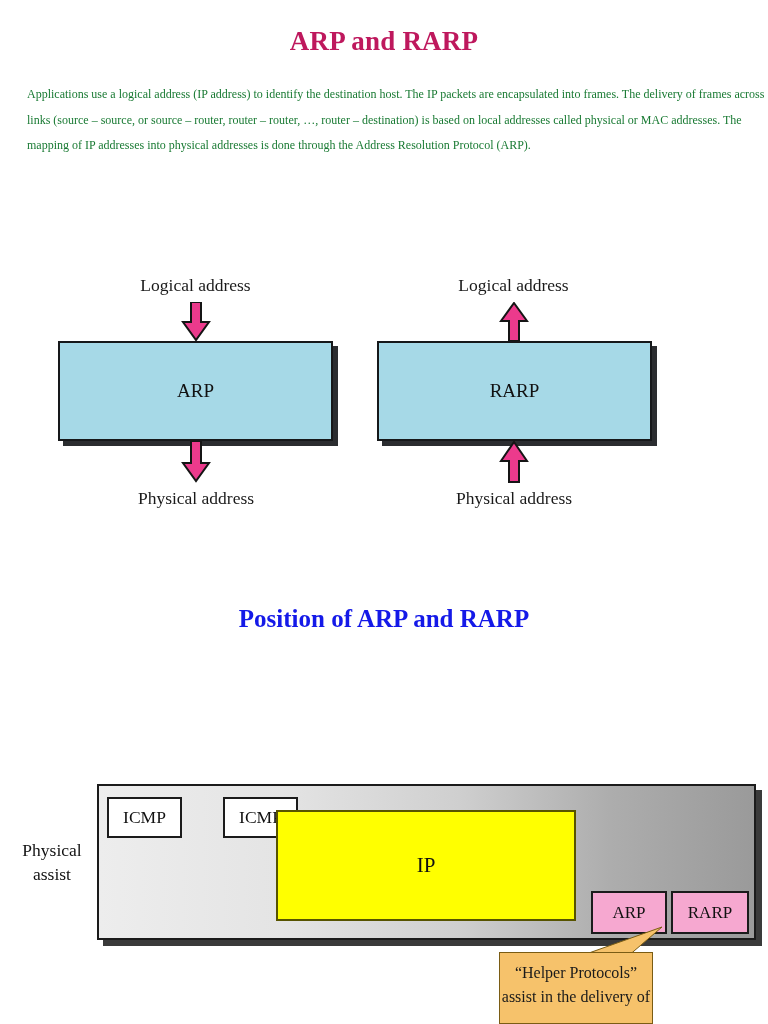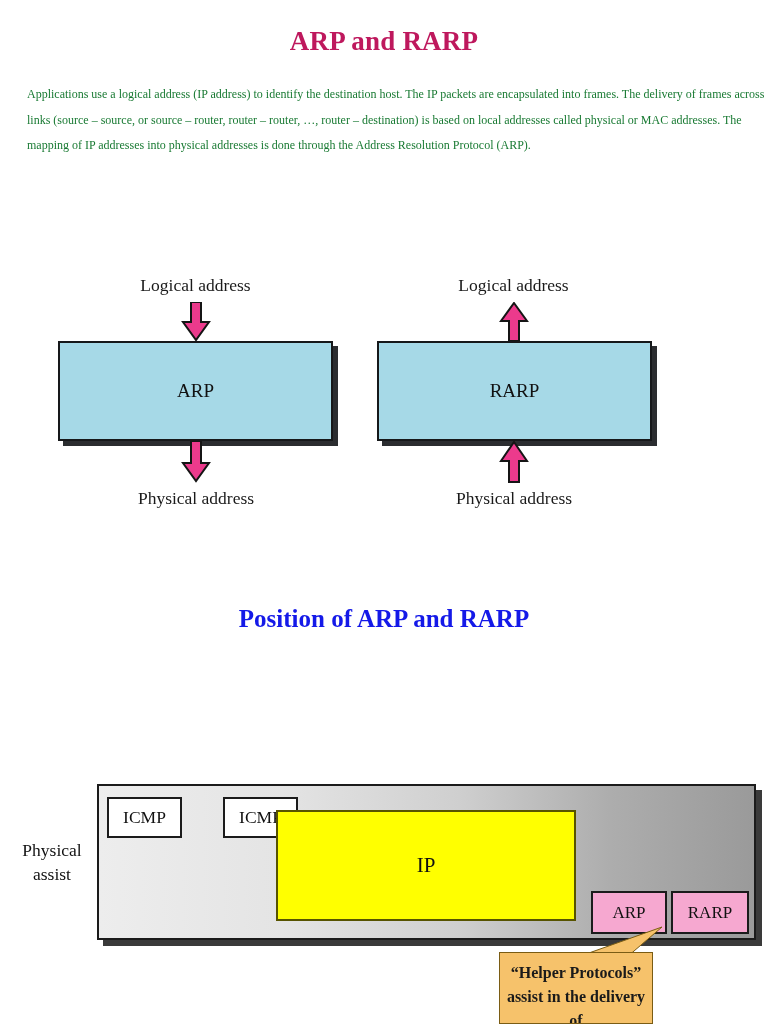--- a/index.html
+++ b/index.html
@@ -144,21 +144,21 @@
     left: 499px;
     top: 952px;
     width: 154px;
     height: 72px;
     background: #F6C26B;
     border: 1px solid #7a5c14;
     box-sizing: border-box;
     padding-top: 8px;
     text-align: center;
     font-size: 16px;
-    font-weight: bold;
+    font-weight: normal;
     color: #1a1a1a;
     line-height: 24px;
     overflow: hidden;
   }
   #callout-tail { position: absolute; left: 560px; top: 925px; }
 </style>
 </head>
 <body>
 
 <div id="slide-title">ARP and RARP</div>

